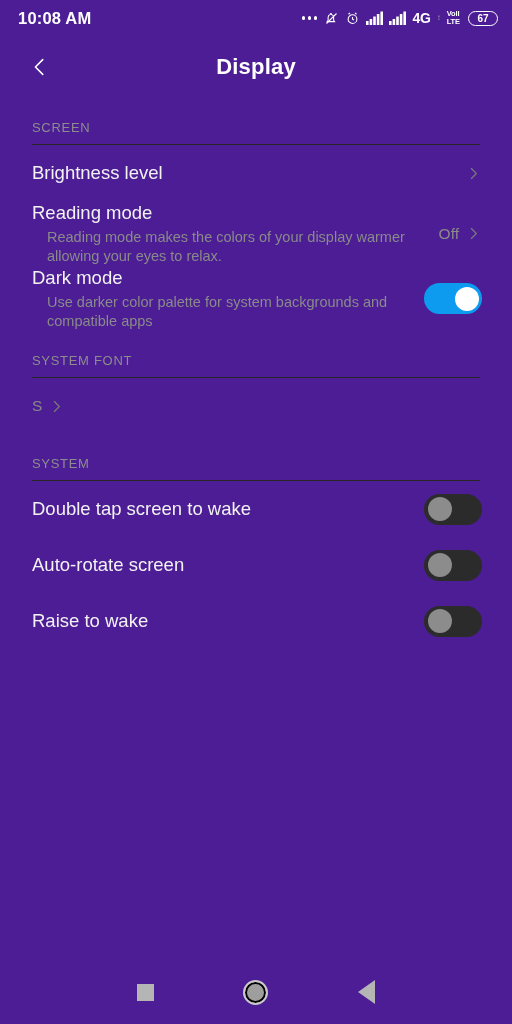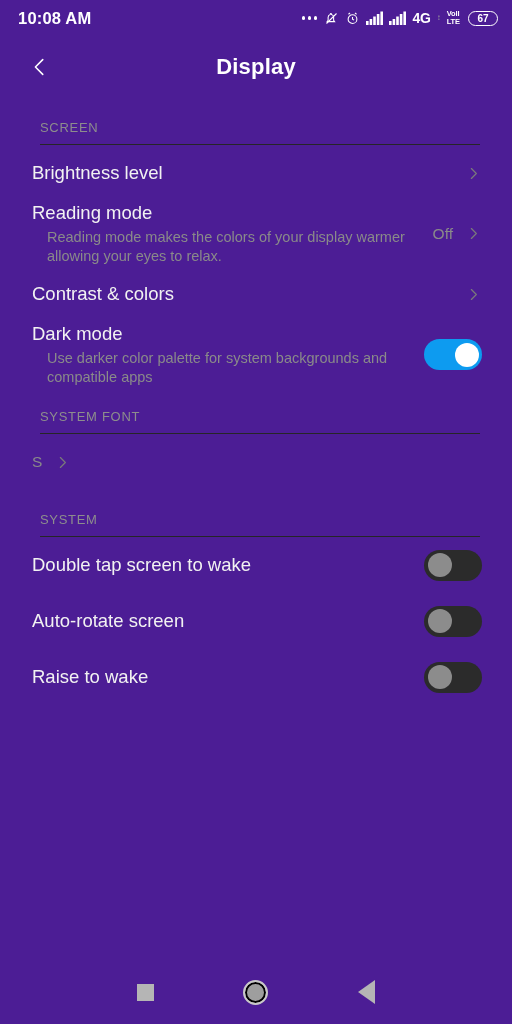--- a/index.html
+++ b/index.html
@@ -43,35 +43,35 @@
   .page-title {
     width:100%; text-align:center; color:#fff;
     font-size:22px; font-weight:bold; letter-spacing:.2px;
   }
 
   
   .section-header {
     color:#8d8d8d; font-size:13px; letter-spacing:.7px;
     padding:0 0 9px 32px;
   }
-  .section-head-wrap { padding-top:22px;padding-left:8px; }
+  .section-head-wrap { padding-top:22px; }
   .divider { height:1px; background:#262626; margin:0 32px; }
 
   .row {
     display:flex; align-items:center; justify-content:space-between;
     padding:0 30px 0 32px; min-height:56px;
   }
   .row-text { flex:1; padding-right:12px; }
   .row-title { color:#f2f2f2; font-size:18.5px; line-height:24px; }
   .row-sub {
     color:#8a8a8a; font-size:14.5px; line-height:19px; margin-top:3px;
     max-width:382px;
     margin-left:15px;
   }
-  .row-right { display:flex; align-items:center; gap:12px; flex-shrink:0; }
+  .row-right { display:flex; align-items:center; gap:6px; flex-shrink:0; }
   .row-value { color:#8a8a8a; font-size:15.5px; }
   .chev { color:#7a7a7a; display:block; }
 
   
   .toggle { width:58px; height:31px; border-radius:16px; position:relative; flex-shrink:0; }
   .toggle.on { background:#0d9bf0; }
   .toggle.off { background:#2b2b2b; }
   .knob {
     position:absolute; top:3.5px; width:24px; height:24px; border-radius:50%;
   }
@@ -181,30 +181,20 @@
         </div>
         <div class="row-right">
           <span class="row-value">Off</span>
           <svg class="chev" width="17" height="17" viewBox="0 0 24 24">
             <path d="M9 5l7 7-7 7" fill="none" stroke="#7a7a7a" stroke-width="1.7" stroke-linecap="round" stroke-linejoin="round"></path>
           </svg>
         </div>
       </div>
       <div class="row">
         <div class="row-text">
-          <div class="row-title">Contrast &amp; colors</div>
-        </div>
-        <div class="row-right">
-          <svg class="chev" width="17" height="17" viewBox="0 0 24 24">
-            <path d="M9 5l7 7-7 7" fill="none" stroke="#7a7a7a" stroke-width="1.7" stroke-linecap="round" stroke-linejoin="round"></path>
-          </svg>
-        </div>
-      </div>
-      <div class="row">
-        <div class="row-text">
           <div class="row-title">Dark mode</div>
           <div class="row-sub">Use darker color palette for system backgrounds and compatible apps</div>
         </div>
         <div class="row-right">
           <div class="toggle on">
             <span class="knob"></span>
           </div>
         </div>
       </div>
       <div class="section-head-wrap">

